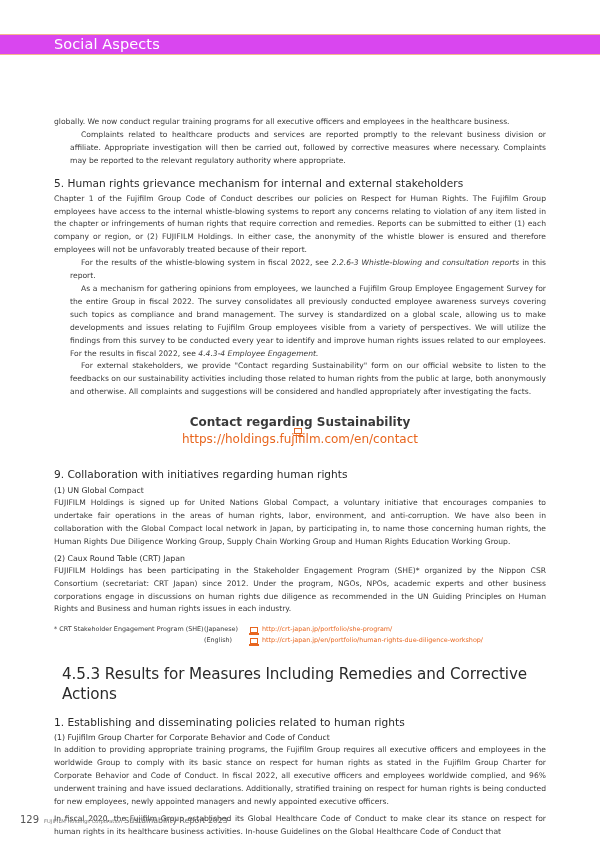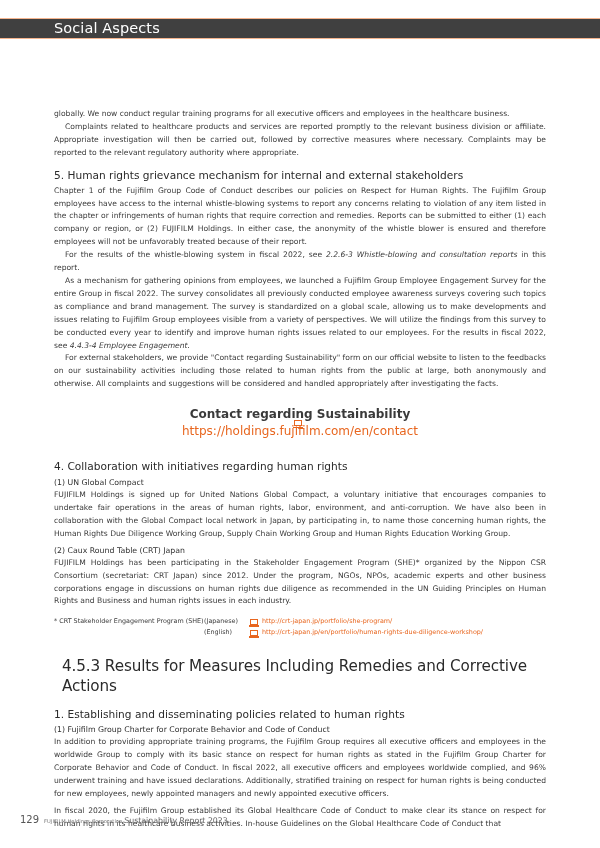--- a/index.html
+++ b/index.html
@@ -1,23 +1,23 @@
 <!DOCTYPE html>
 <html><head>
 <meta charset="utf-8">
 <style>
   html, body { margin:0; padding:0; background:#ffffff; }
   body { width:600px; height:848px; position:relative; overflow:hidden;
          font-family:"DejaVu Sans", sans-serif; color:#3a3a3a; }
-  .banner { position:absolute; left:0; top:18px; width:600px; height:21px;
-            background:#404040; border-top:1px solid #f4b48e; border-bottom:1px solid #f4b48e; box-sizing:border-box; }
+  .banner { position:absolute; left:0; top:34px; width:600px; height:21px;
+            background:#d946ef; border-top:1px solid #f4b48e; border-bottom:1px solid #f4b48e; box-sizing:border-box; }
   .banner-title { position:absolute; left:54px; top:0px; font-size:14.5px; line-height:19px; color:#ffffff; letter-spacing:0.1px; }
-  .content { position:absolute; left:54px; top:108px; width:492px; }
+  .content { position:absolute; left:54px; top:116px; width:492px; }
   p { margin:0; font-size:7.6px; line-height:12.9px; text-align:justify; color:#3a3a3a; }
-  p.indent { text-indent:11px; }
+  p.indent { text-indent:11px;margin-left:16px; }
   h2 { margin:0; font-weight:normal; font-size:10.6px; line-height:14px; color:#2a2a2a; }
   h1 { margin:8px; font-weight:normal; font-size:15.2px; line-height:20px; color:#2a2a2a; letter-spacing:-0.1px; }
   h3 { margin:0; font-size:7.8px; line-height:12px; font-weight:normal; color:#2f2f2f; }
   i { font-style:italic; }
   .linkrow { display:flex; align-items:center; font-size:12px; line-height:11px; margin:12px;flex-direction:column; }
   .linklabel { font-weight:bold; color:#3a3a3a; }
   .link { color:#e8661f; }
   .pc-icon { display:inline-block; width:8px; height:6px; border:1.2px solid #e8661f; box-sizing:border-box; position:relative; margin:0 4px 0 0; vertical-align:middle; }
   .pc-icon::after { content:""; position:absolute; left:-2px; right:-2px; bottom:-3px; height:1.3px; background:#e8661f; }
   .footnote { display:grid; grid-template-columns:150px 46px auto; font-size:6.4px; line-height:11px; color:#3a3a3a; }
@@ -47,21 +47,21 @@
   <p class="indent">For external stakeholders, we provide "Contact regarding Sustainability" form on our official website to listen to the feedbacks on our sustainability activities including those related to human rights from the public at large, both anonymously and otherwise. All complaints and suggestions will be considered and handled appropriately after investigating the facts.</p>
   <div class="gap6"></div>
   <div class="linkrow">
     <span class="linklabel">Contact regarding Sustainability</span>
     <span style="width:9px;display:inline-block"></span>
     <span class="pc-icon"></span>
     <span class="link">https://holdings.fujifilm.com/en/contact</span>
   </div>
 
   <div class="gap10"></div>
-  <h2>4. Collaboration with initiatives regarding human rights</h2>
+  <h2>9. Collaboration with initiatives regarding human rights</h2>
   <div class="gap4"></div>
   <h3>(1) UN Global Compact</h3>
   <p>FUJIFILM Holdings is signed up for United Nations Global Compact, a voluntary initiative that encourages companies to undertake fair operations in the areas of human rights, labor, environment, and anti-corruption. We have also been in collaboration with the Global Compact local network in Japan, by participating in, to name those concerning human rights, the Human Rights Due Diligence Working Group, Supply Chain Working Group and Human Rights Education Working Group.</p>
   <div class="gap4"></div>
   <h3>(2) Caux Round Table (CRT) Japan</h3>
   <p>FUJIFILM Holdings has been participating in the Stakeholder Engagement Program (SHE)* organized by the Nippon CSR Consortium (secretariat: CRT Japan) since 2012. Under the program, NGOs, NPOs, academic experts and other business corporations engage in discussions on human rights due diligence as recommended in the UN Guiding Principles on Human Rights and Business and human rights issues in each industry.</p>
   <div class="gap8"></div>
   <div class="footnote">
     <span>* CRT Stakeholder Engagement Program (SHE)</span>
     <span>(Japanese)</span>

